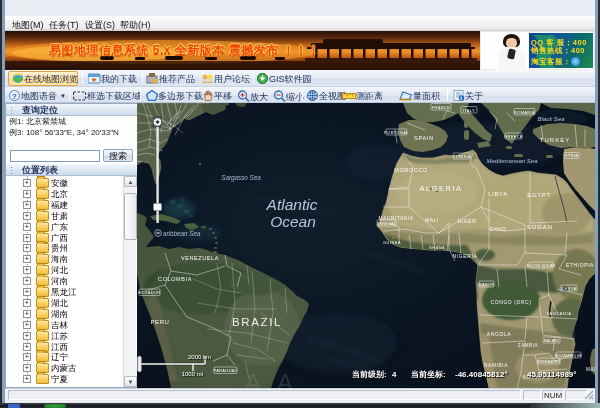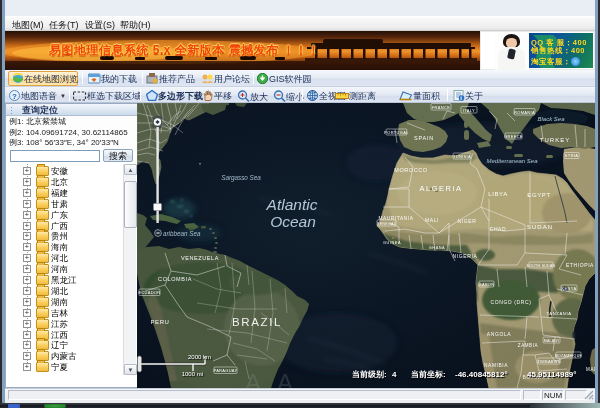--- a/index.html
+++ b/index.html
@@ -185,21 +185,21 @@
     <div class="tbi" style="left:4px;"><svg width="12" height="11">
           <circle cx="5.5" cy="5.5" r="5" fill="#e8f2fa" stroke="#4f87c0"></circle>
           <text x="3" y="8.5" font-size="8" fill="#2060b0" font-weight="bold">?</text>
         </svg>地图语音</div>
     <div class="tbi" style="left:55px; font-size:6px; top:6px; color:#333;">▼</div>
     <div class="sep" style="left:64px;"></div>
     <div class="tbi" style="left:68px;"><svg width="14" height="11">
           <rect x="0.5" y="2" width="12" height="8" fill="none" stroke="#333" stroke-width="1.2" stroke-dasharray="2.5 1.6"></rect>
         </svg>框选下载区域</div>
     <div class="sep" style="left:135px;"></div>
-    <div class="tbi" style="left:141px;font-weight:bold;"><svg width="12" height="11">
+    <div class="tbi" style="left:141px;"><svg width="12" height="11">
           <path d="M6,0.5 L11.5,4.5 L9.5,10.5 L2.5,10.5 L0.5,4.5 Z" fill="#cfe4f7" stroke="#2a6fc0" stroke-width="1.3"></path>
         </svg>多边形下载</div>
     <div class="tbi" style="left:197px;"><svg width="12" height="11">
           <path d="M3,10.5 L3,6 L2,4 Q2.6,3 3.4,4 L4,5.5 L4,1.8 Q4.6,0.8 5.2,1.8 L5.3,5 L5.6,1.2 Q6.2,0.3 6.8,1.2 L6.9,5 L7.4,2 Q8,1.2 8.6,2.2 L8.6,5.6 L9.2,4 Q9.9,3.4 10,4.6 L9.6,8.5 Q9.2,10.5 8,10.5 Z" fill="#f2d4b4" stroke="#8a5a30" stroke-width="0.8"></path>
         </svg>平移</div>
     <div class="tbi" style="left:232px;"><svg width="13" height="12">
           <circle cx="5.5" cy="5" r="4" fill="#dcecf8" stroke="#3a70b0" stroke-width="1.3"></circle>
           <path d="M8.5,8 L12,11.5" stroke="#3a70b0" stroke-width="1.6"></path>
           <path d="M3.5,5 L7.5,5 M5.5,3 L5.5,7" stroke="#c03030" stroke-width="1.1"></path>
         </svg>放大</div>
@@ -208,21 +208,21 @@
           <path d="M8.5,8 L12,11.5" stroke="#3a70b0" stroke-width="1.6"></path>
           <path d="M3.5,5 L7.5,5" stroke="#c03030" stroke-width="1.1"></path>
         </svg>缩小</div>
     <div class="sep" style="left:297px;"></div>
     <div class="tbi" style="left:302px;"><svg width="12" height="11">
           <circle cx="5.5" cy="5.5" r="5" fill="#cfe4f7" stroke="#2a5f9f"></circle>
           <path d="M0.5,5.5 L10.5,5.5 M5.5,0.5 L5.5,10.5 M2,2.3 Q5.5,4.5 9,2.3 M2,8.7 Q5.5,6.5 9,8.7" stroke="#2a5f9f" stroke-width="0.8" fill="none"></path>
           <ellipse cx="5.5" cy="5.5" rx="2.4" ry="5" fill="none" stroke="#2a5f9f" stroke-width="0.8"></ellipse>
         </svg>全视图</div>
     <div class="sep" style="left:343px;"></div>
-    <div class="tbi" style="left:330px;"><svg width="14" height="11">
+    <div class="tbi" style="left:337px;"><svg width="14" height="11">
           <rect x="0.5" y="3.5" width="13" height="5" fill="#ffd84a" stroke="#b8860b"></rect>
           <path d="M3,3.5 l0,2 M5.5,3.5 l0,3 M8,3.5 l0,2 M10.5,3.5 l0,3" stroke="#b8860b" stroke-width="0.8"></path>
         </svg>测距离</div>
     <div class="tbi" style="left:394px;"><svg width="14" height="11">
           <path d="M1,9.5 L4,2 L12.5,5 L10,9.5 Z" fill="#dcecf8" stroke="#3a70b0" stroke-width="1.1"></path>
           <path d="M1,9.5 L12.5,9.5" stroke="#b8860b" stroke-width="1.6"></path>
         </svg>量面积</div>
     <div class="sep" style="left:442px;"></div>
     <div class="tbi" style="left:448px;"><svg width="12" height="11">
           <rect x="1" y="0.5" width="9" height="10" fill="#f4f8fc" stroke="#8aa"></rect>
@@ -230,27 +230,27 @@
           <circle cx="8.5" cy="8" r="2.8" fill="#2a6fc0"></circle>
           <text x="7.3" y="10.3" font-size="6" fill="#fff" font-weight="bold">i</text>
         </svg>关于</div>
   </div>
 
   <div id="content">
     <div id="side">
       <div class="phead">查询定位</div>
       <div style="height:33px; background:#fdfdfd; padding-top:1px;">
         <div class="ex">例1: 北京紫禁城</div>
-        <div class="ex">例2: 104.09691724, 30.62114865</div>
         <div class="ex">例3: 108° 56′33″E, 34° 20′33″N</div>
       </div>
       <div id="searchrow">
         <div id="searchbox"></div>
         <div id="searchbtn">搜索</div>
       </div>
+      <div class="phead">位置列表</div>
       <div id="tree">
         <div id="vguide"></div>
         <div id="scroll">
             <div class="up">▲</div>
             <div class="th"></div>
             <div class="dn">▼</div>
           </div>
       <div class="trow" style="top: 2px;">
             <span class="pb">+</span>
             <span class="fl"></span>

